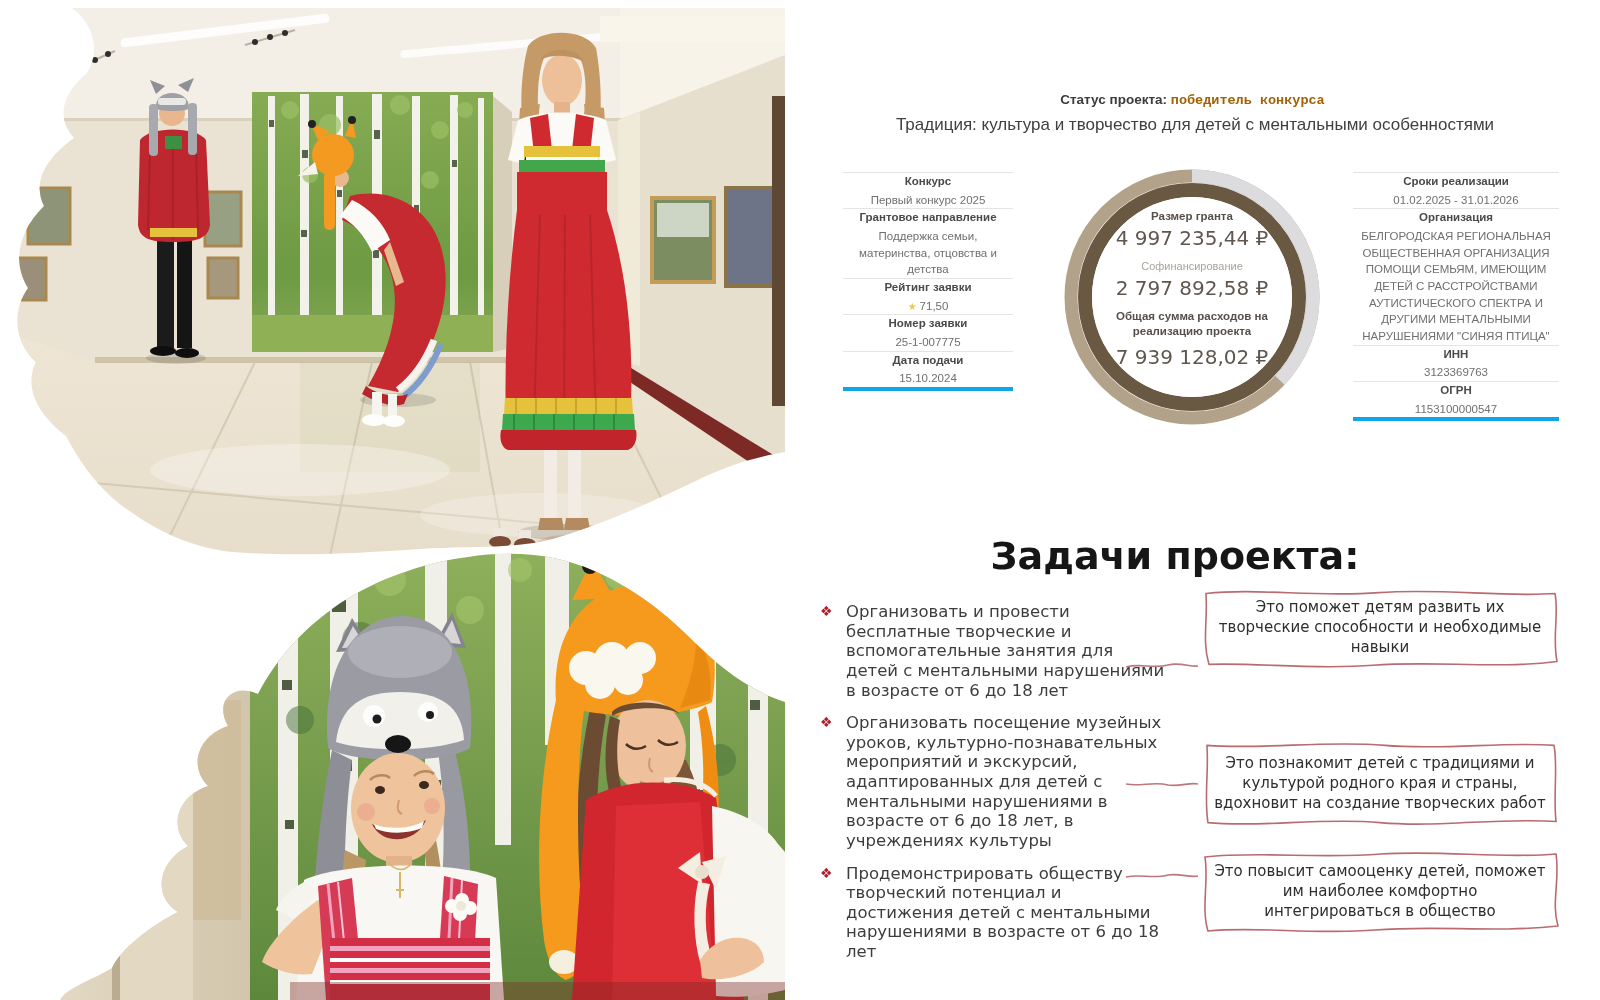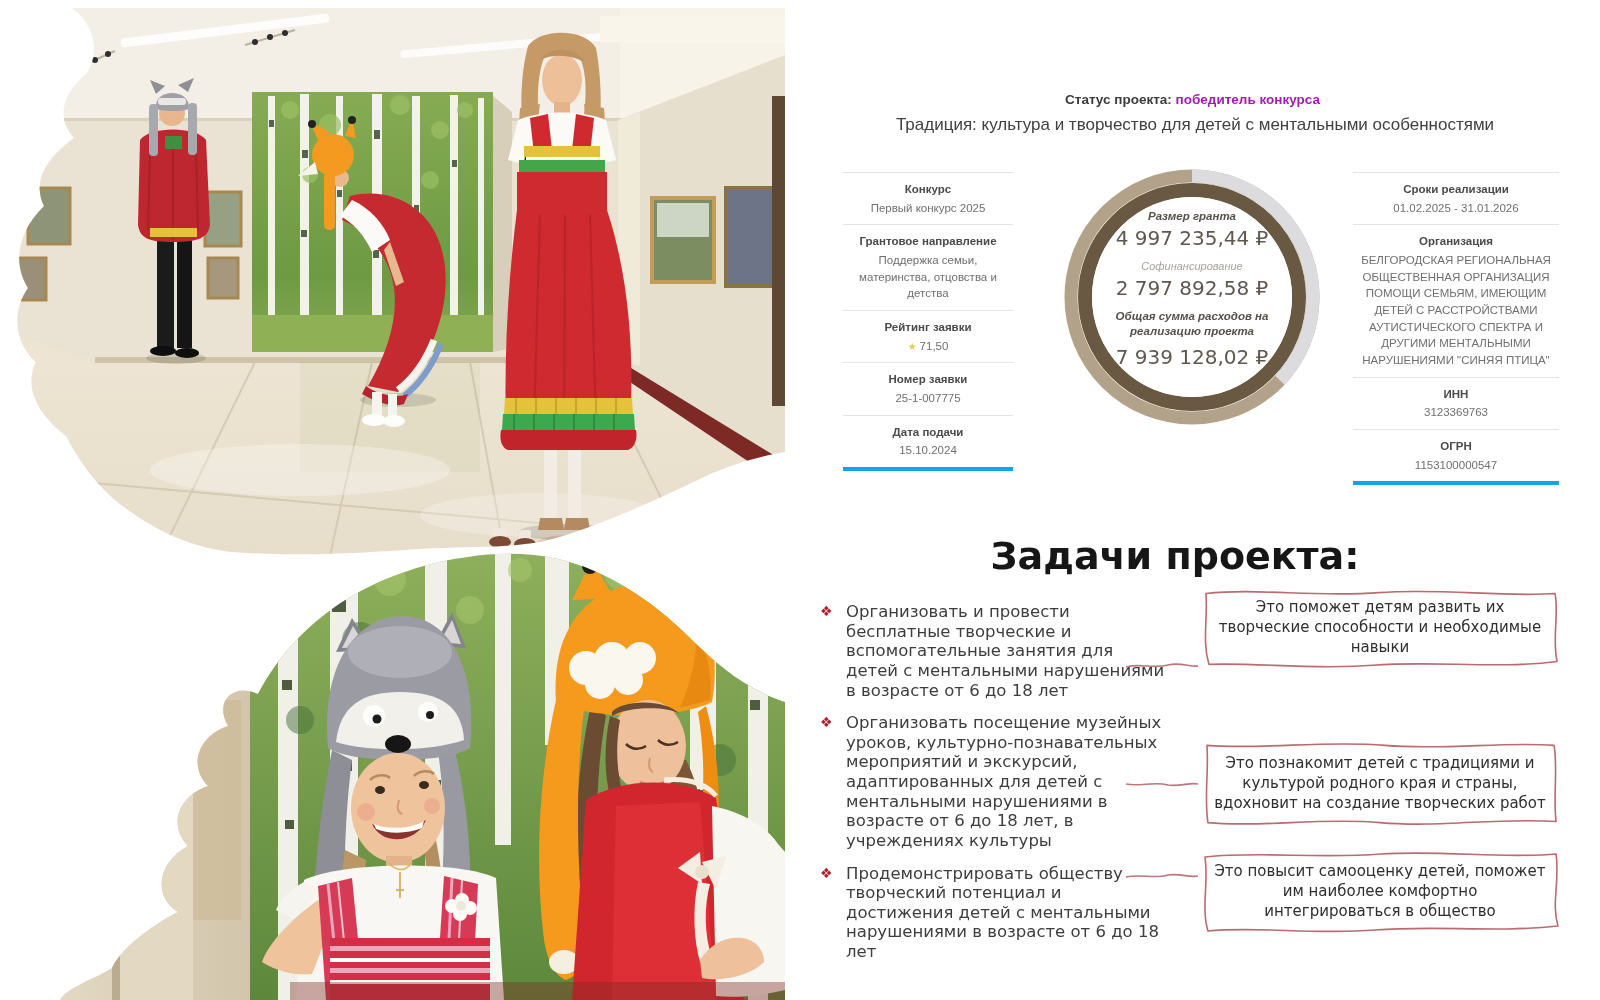--- a/index.html
+++ b/index.html
@@ -1,36 +1,36 @@
 <!DOCTYPE html>
 <html><head>
 <meta charset="utf-8">
 <style>
   html,body{margin:0;padding:0;background:#ffffff;}
   .slide{position:relative;width:1600px;height:1000px;overflow:hidden;background:#fff;font-family:"Liberation Sans",sans-serif;}
   .photos{position:absolute;left:0;top:0;}
 
   
   .status{position:absolute;left:785px;top:92px;width:815px;text-align:center;font-size:13.5px;font-weight:bold;color:#3c3c3c;}
-  .status .win{color:#a21caf;}
+  .status .win{color:#a16207;font-family:Liberation Mono, monospace;}
   .title{position:absolute;left:865px;top:114px;width:660px;text-align:center;font-size:17px;line-height:1.28;color:#404040;}
 
   
   .col{position:absolute;top:172px;font-size:11.5px;text-align:center;color:#6f6f6f;}
-  .col .item{padding:8px 2px;border-top:1px solid #e6e4e0;line-height:1.45;}
+  .col .item{padding:0 2px;border-top:1px solid #e6e4e0;line-height:1.45;}
   .col .item:last-child{border-bottom:4px solid #0ea5e9;}
   .col .label{font-weight:bold;color:#4a4a4a;display:block;margin-bottom:2px;}
   .col-left{left:843px;width:170px;}
   .col-right{left:1353px;width:206px;}
   .star{color:#e9c94d;font-size:10px;margin-right:3px;}
 
   
   .donut{position:absolute;left:1063px;top:168px;width:258px;height:258px;}
   .donut-center{position:absolute;left:1063px;top:168px;width:258px;height:258px;display:flex;flex-direction:column;justify-content:center;align-items:center;text-align:center;}
-  .dc-label{font-size:11.5px;font-weight:bold;color:#55504a;line-height:1.3;width:180px;font-style:italic;}
+  .dc-label{font-size:11.5px;font-weight:bold;color:#55504a;line-height:1.3;width:180px;}
   .dc-label.gray{color:#a9a39c;font-weight:normal;font-size:11px;}
   .dc-value{font-size:20px;color:#5f574d;margin:2px 0 9px;font-family:"DejaVu Sans",sans-serif;}
   .dc-value.last{margin-top:6px;margin-bottom:16px;}
 
   
   .tasks-heading{position:absolute;left:900px;top:534px;width:550px;text-align:center;font-size:38px;font-weight:bold;color:#161616;font-family:"DejaVu Sans",sans-serif;}
   .tasks{position:absolute;left:820px;top:602px;width:348px;font-family:"DejaVu Sans",sans-serif;font-size:16.5px;line-height:1.19;color:#3d3d3d;}
   .task{position:relative;padding-left:26px;margin-bottom:13px;}
   .task .diamond{position:absolute;left:0;top:1px;color:#b01f2e;font-size:14px;}
 

